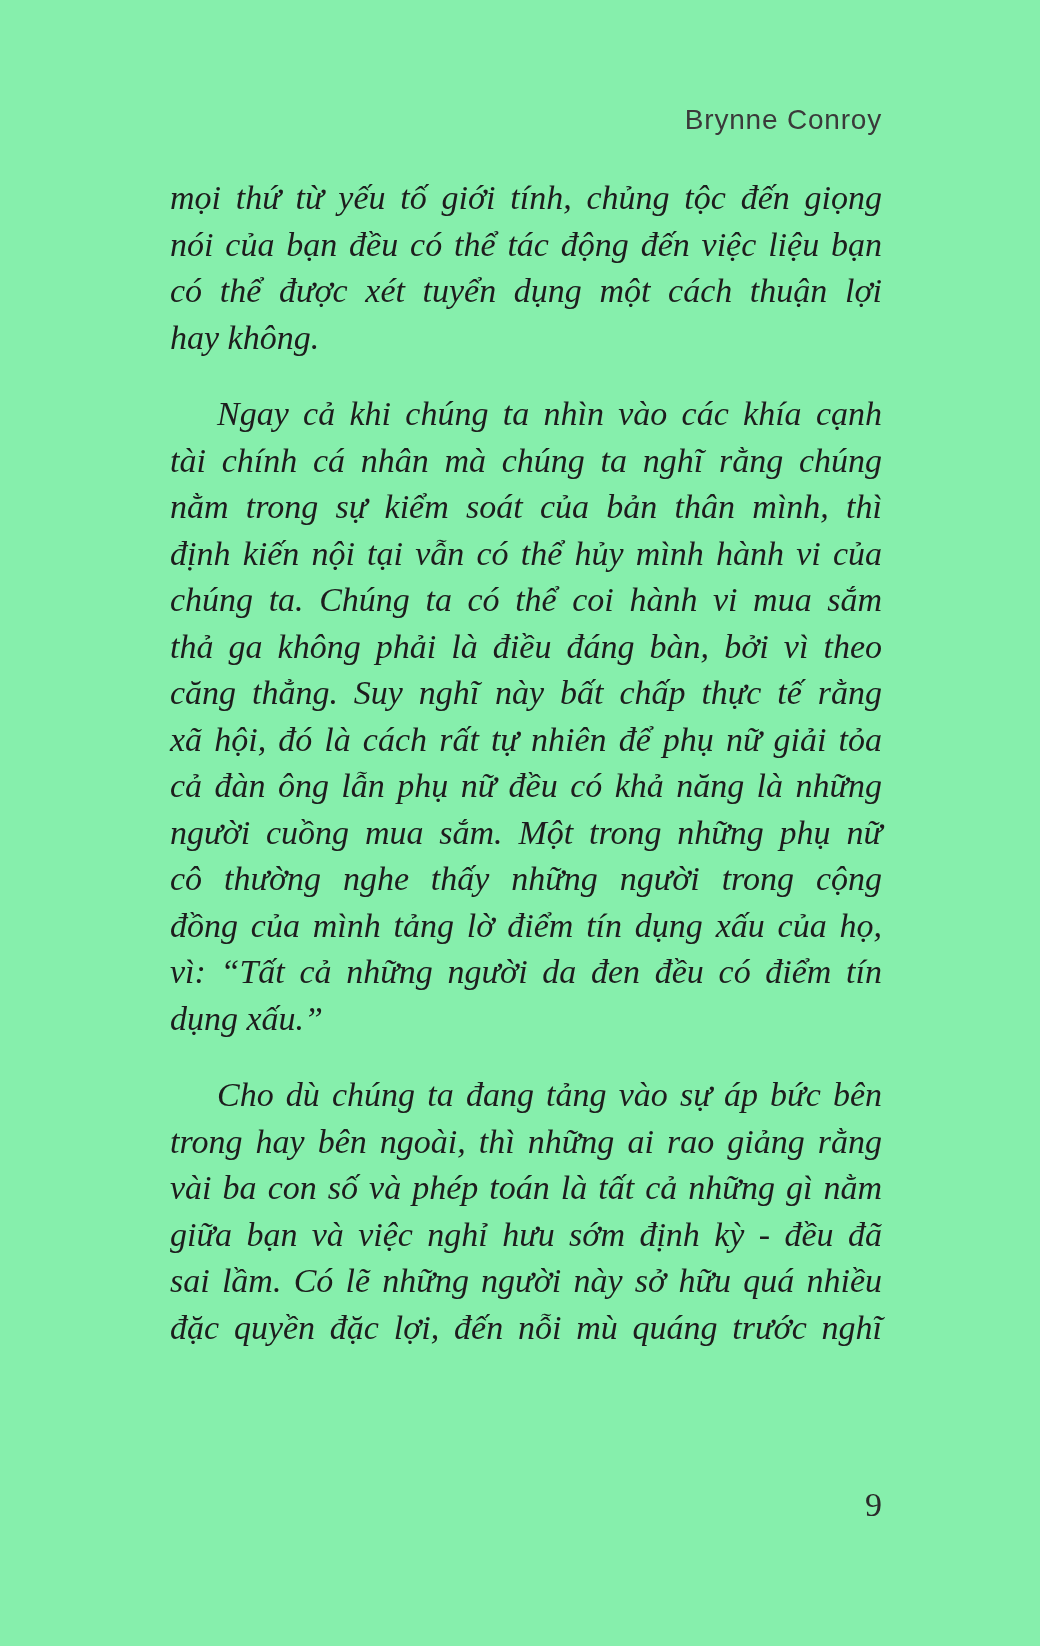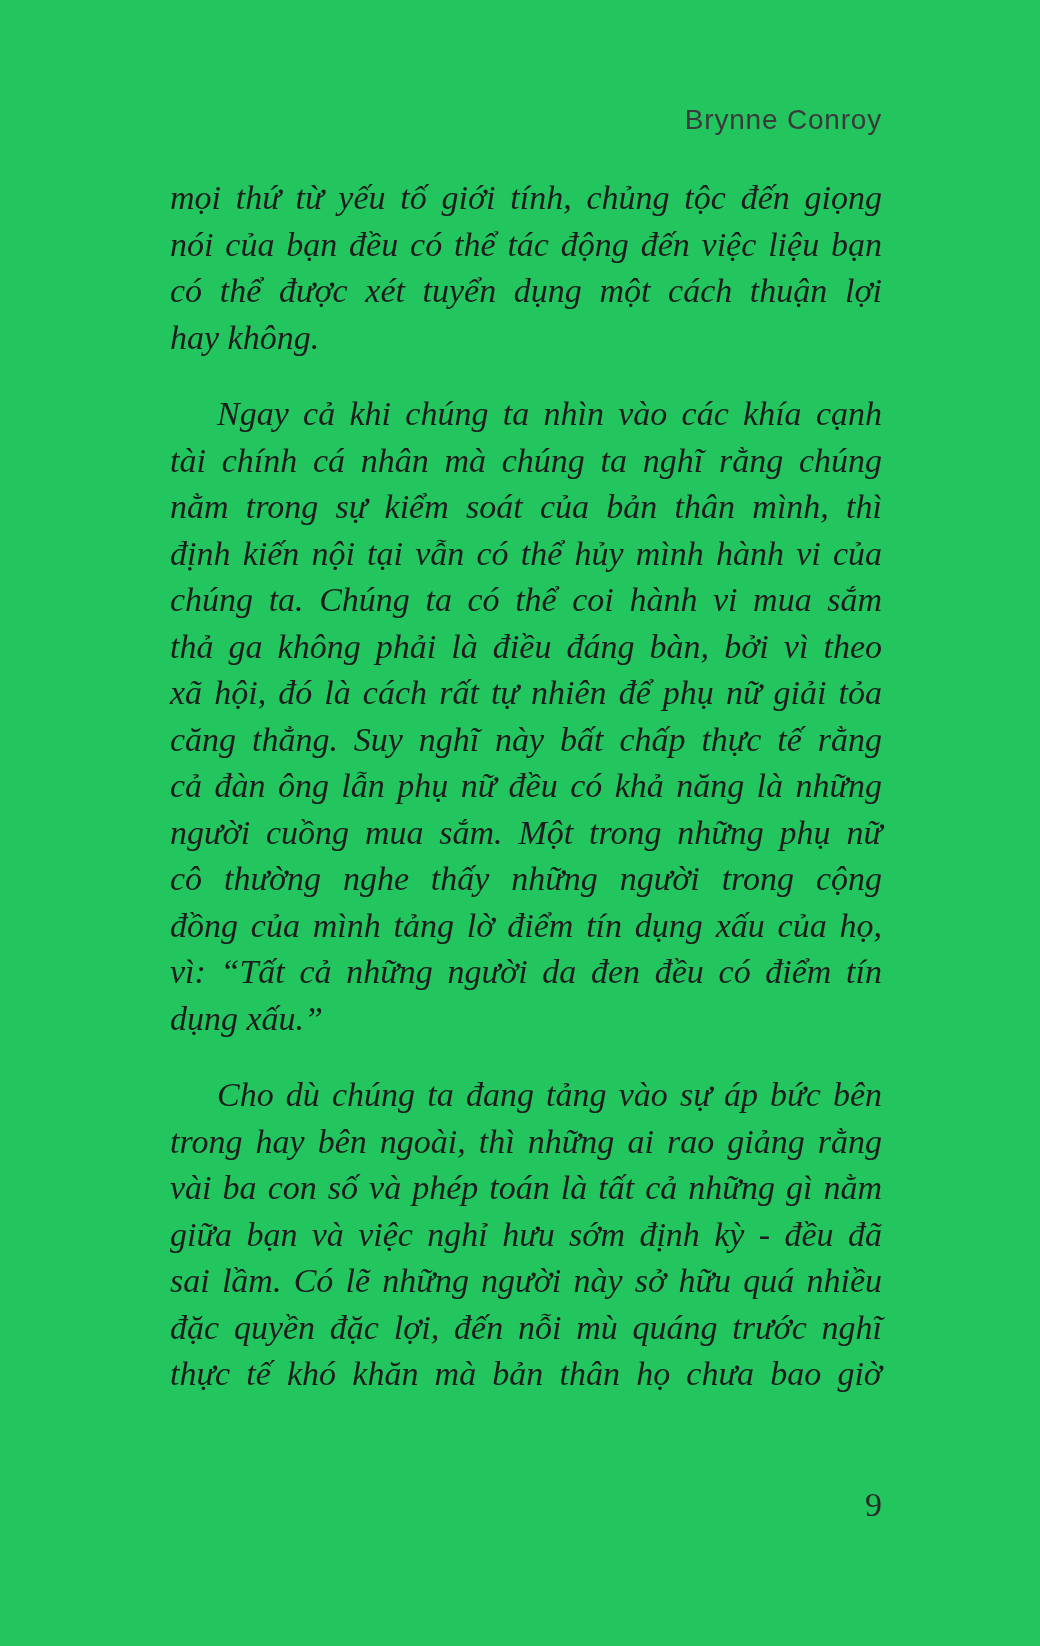--- a/index.html
+++ b/index.html
@@ -4,21 +4,21 @@
 <style>
   html, body {
     margin: 0;
     padding: 0;
     background: #ffffff;
   }
   .page {
     position: relative;
     width: 1040px;
     height: 1646px;
-    background: #22c55e;
+    background: #86efac;
     overflow: hidden;
     font-family: "Liberation Serif", serif;
   }
   .running-header {
     position: absolute;
     top: 104px;
     left: 170px;
     width: 712px;
     text-align: right;
     font-family: "Liberation Sans", sans-serif;
@@ -67,34 +67,33 @@
         <div class="line">có thể được xét tuyển dụng một cách thuận lợi</div>
         <div class="line last-left">hay không.</div>
       </div>
       <div class="paragraph">
         <div class="line first-indent">Ngay cả khi chúng ta nhìn vào các khía cạnh</div>
         <div class="line">tài chính cá nhân mà chúng ta nghĩ rằng chúng</div>
         <div class="line">nằm trong sự kiểm soát của bản thân mình, thì</div>
         <div class="line">định kiến nội tại vẫn có thể hủy mình hành vi của</div>
         <div class="line">chúng ta. Chúng ta có thể coi hành vi mua sắm</div>
         <div class="line">thả ga không phải là điều đáng bàn, bởi vì theo</div>
+        <div class="line">căng thẳng. Suy nghĩ này bất chấp thực tế rằng</div>
         <div class="line">xã hội, đó là cách rất tự nhiên để phụ nữ giải tỏa</div>
-        <div class="line">căng thẳng. Suy nghĩ này bất chấp thực tế rằng</div>
         <div class="line">cả đàn ông lẫn phụ nữ đều có khả năng là những</div>
         <div class="line">người cuồng mua sắm. Một trong những phụ nữ</div>
         <div class="line">cô thường nghe thấy những người trong cộng</div>
         <div class="line">đồng của mình tảng lờ điểm tín dụng xấu của họ,</div>
         <div class="line">vì: “Tất cả những người da đen đều có điểm tín</div>
         <div class="line last-left">dụng xấu.”</div>
       </div>
       <div class="paragraph">
         <div class="line first-indent">Cho dù chúng ta đang tảng vào sự áp bức bên</div>
         <div class="line">trong hay bên ngoài, thì những ai rao giảng rằng</div>
         <div class="line">vài ba con số và phép toán là tất cả những gì nằm</div>
         <div class="line">giữa bạn và việc nghỉ hưu sớm định kỳ - đều đã</div>
         <div class="line">sai lầm. Có lẽ những người này sở hữu quá nhiều</div>
         <div class="line">đặc quyền đặc lợi, đến nỗi mù quáng trước nghĩ</div>
-        <div class="line">thực tế khó khăn mà bản thân họ chưa bao giờ</div>
       </div>
     </div>
 
   <div class="page-number">9</div>
 </div>
 
 </body></html>

